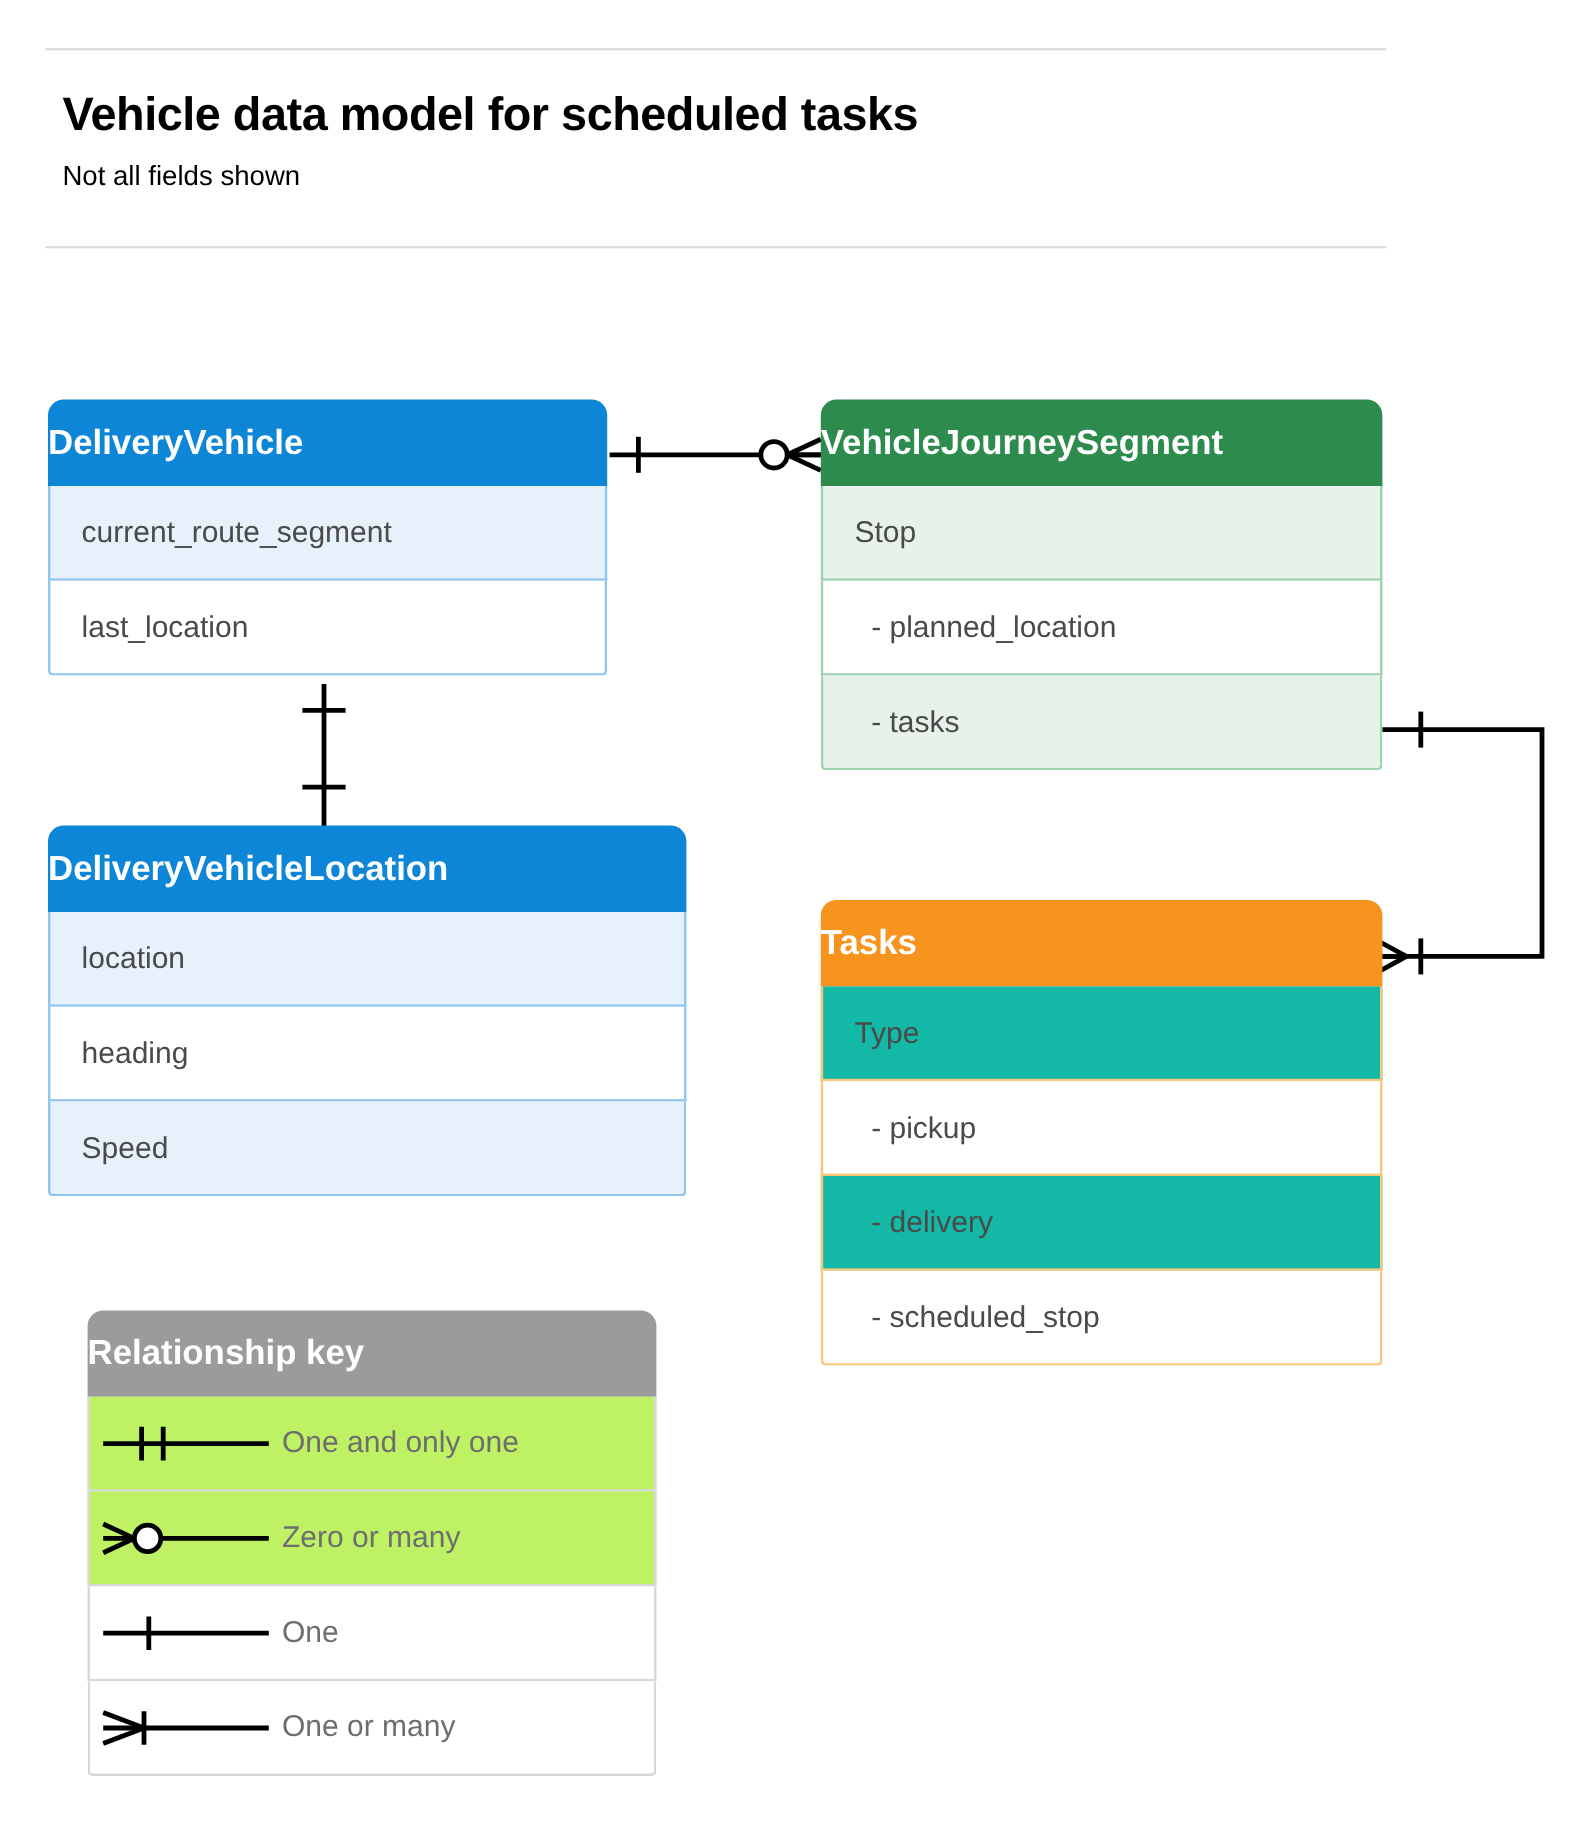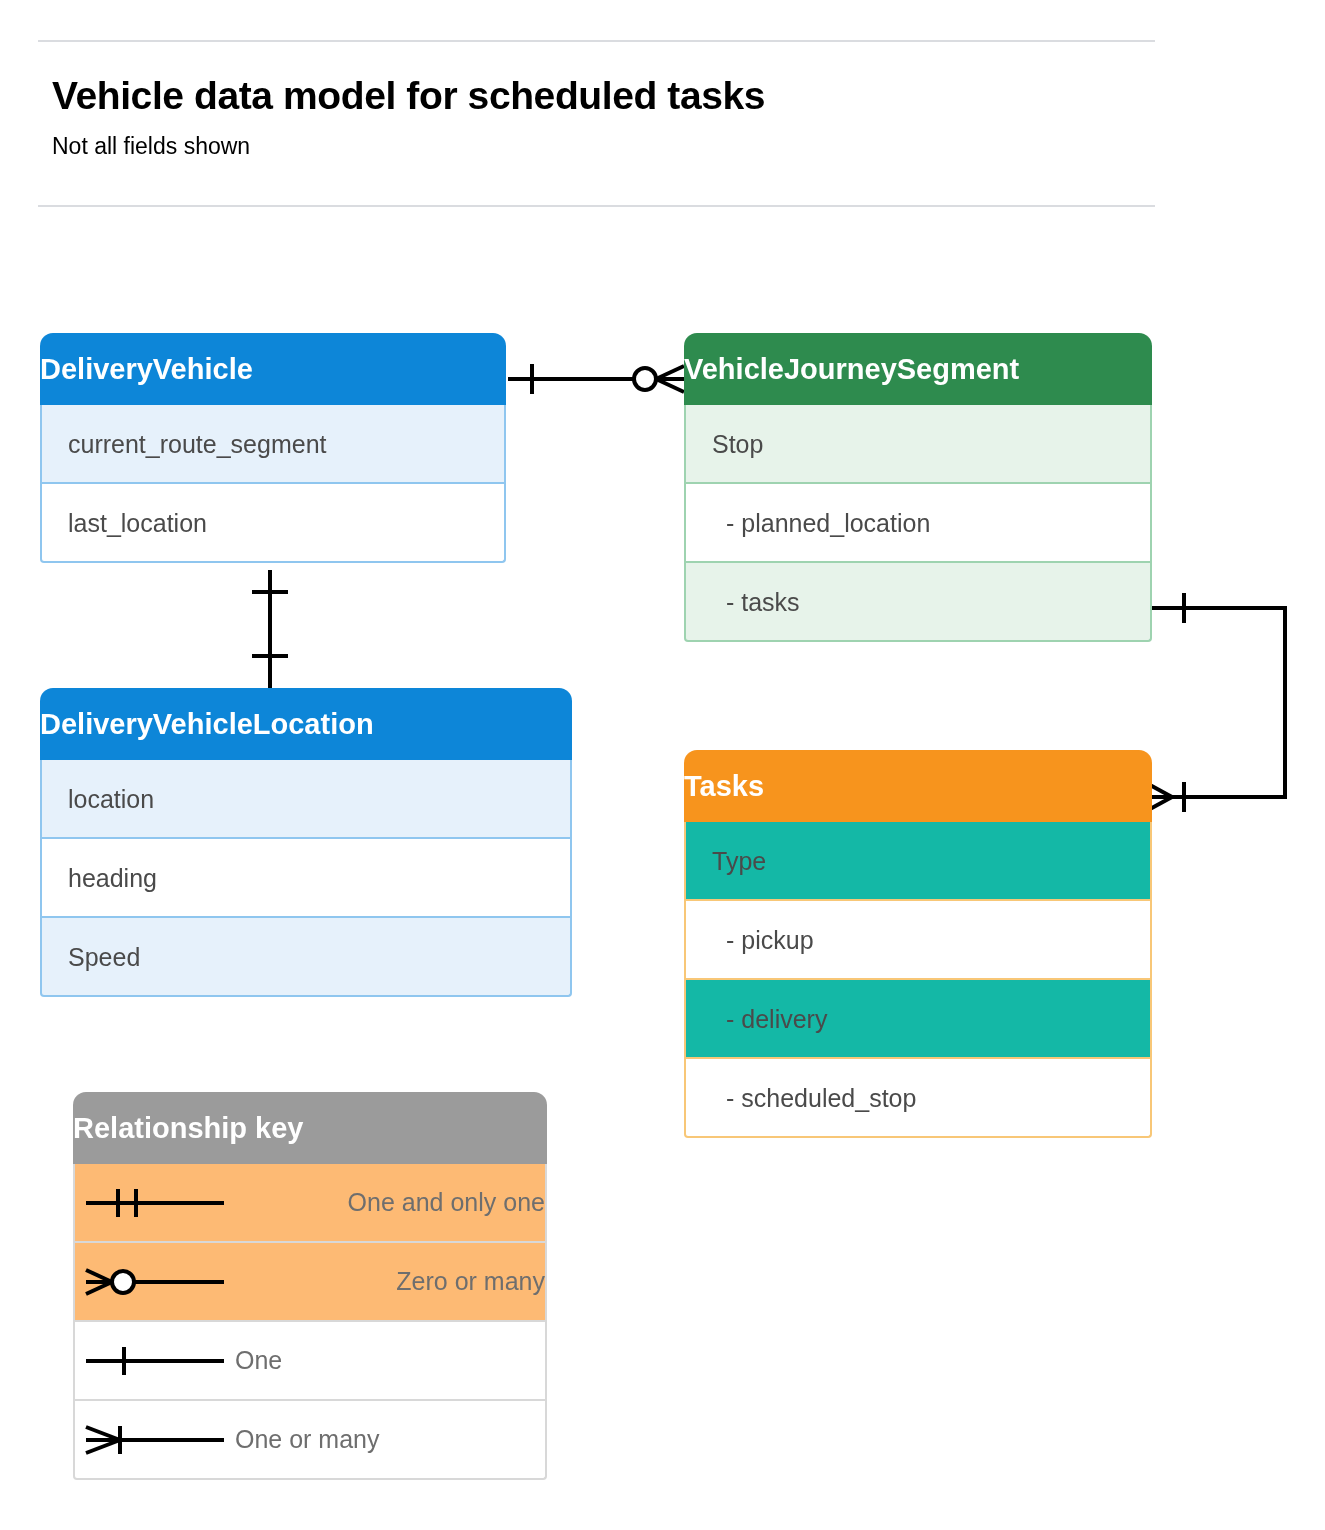--- a/index.html
+++ b/index.html
@@ -57,21 +57,21 @@
   .green .hdr{background:#2e8b4e;}
   .green .row{border-color:#9ed3b0;background:#ffffff;}
   .green .row.alt{background:#e7f3ea;}
   
   .orange .hdr{background:#f7941d;}
   .orange .row{border-color:#f8c777;background:#ffffff;}
   .orange .row.alt{background:#14b8a6;}
   
   .gray .hdr{background:#9b9b9b;}
   .gray .row{border-color:#d8d8d8;background:#ffffff;}
-  .gray .row.alt{background:#fdba74;justify-content:space-between;}
+  .gray .row.alt{background:#bef264;}
 
   
   #entity-delivery-vehicle{left:40px;top:333px;width:466px;}
   #entity-delivery-vehicle-location{left:40px;top:688px;width:532px;}
   #entity-vehicle-journey-segment{left:684px;top:333px;width:468px;}
   #entity-tasks{left:684px;top:750px;width:468px;}
   #legend-box{left:40px;top:1092px;width:474px;margin-left:33px;}
 
   
   .legend-row{

